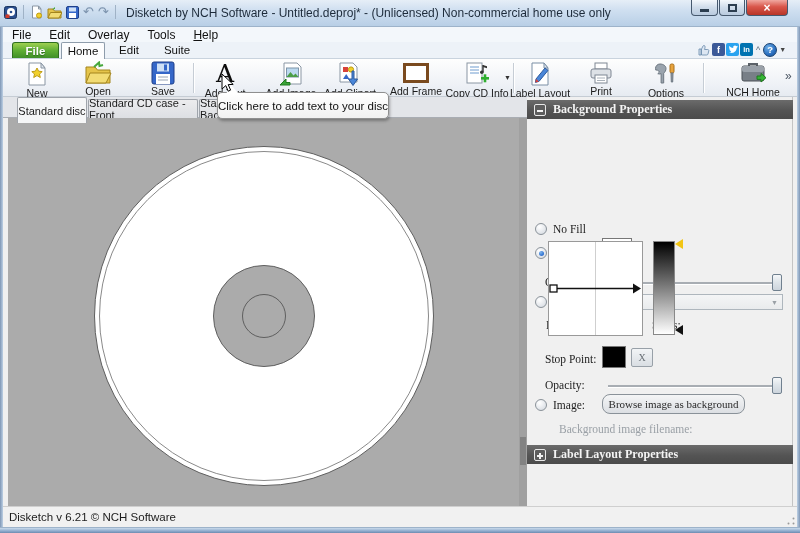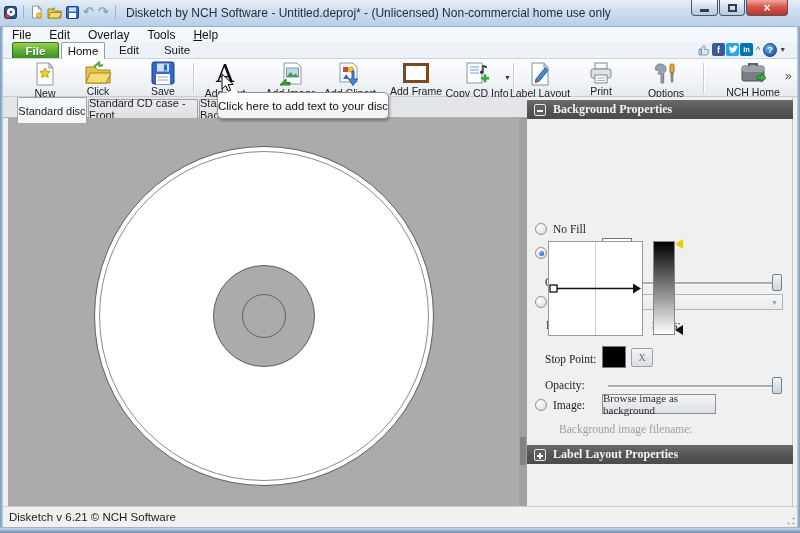--- a/index.html
+++ b/index.html
@@ -104,21 +104,21 @@
   .combo { position:absolute; height:16px; border:1px solid #aeb6bd; background:linear-gradient(#f4f5f6,#e9ebed);
     font-size:11px; color:#9aa0a6; display:flex; align-items:center; padding-left:5px; }
   .combo .arr { position:absolute; right:4px; top:4px; font-size:7px; color:#9aa0a6; }
 
   .dirbox { position:absolute; width:95px; height:95px; background:#fff; border:1px solid #999; }
   .stopsbar { position:absolute; width:22px; height:94px; border:1px solid #888; background:linear-gradient(#000,#fff); }
   .stop-mark { position:absolute; width:0; height:0; border-top:5px solid transparent; border-bottom:5px solid transparent; }
 
   .xbtn { position:absolute; width:22px; height:19px; border:1px solid #98a0a8; border-radius:2px;
     background:linear-gradient(#f2f4f6,#d9dee3); color:#6a7077; font-size:10px; display:flex; align-items:center; justify-content:center; }
-  .browse-btn { position:absolute; width:114px; height:20px; border:1px solid #8a9299; border-radius:0;
+  .browse-btn { position:absolute; width:143px; height:20px; border:1px solid #8a9299; border-radius:8px;
     background:linear-gradient(#f4f5f6,#dcdfe3); color:#2a2a2a; font-size:11px; display:flex; align-items:center; justify-content:center; }
 
   
   .statusbar { position:absolute; left:3px; top:506px; width:794px; height:21px; background:#f1f1f1; border-top:1px solid #cfcfcf;
     font-size:11.5px; color:#1c1c1c; display:flex; align-items:center; padding-left:6px; }
   .grip { position:absolute; right:2px; bottom:2px; color:#9a9a9a; font-size:9px; }
 
   
   .tooltip { position:absolute; left:217px; top:92px; width:172px; height:27px; z-index:50;
     background:linear-gradient(#ffffff,#f1f1f1); border:1px solid #8f8f8f; border-radius:5px;
@@ -198,39 +198,39 @@
           <path d="M10.5.8c-.4.3-.8.4-1.2.5C9 .9 8.5.6 8 .6 7 .6 6.2 1.4 6.2 2.4c0 .2 0 .3.1.5C4.7 2.8 3.3 2 2.4.9c-.2.3-.3.6-.3 1 0 .7.3 1.2.8 1.6-.3 0-.6-.1-.8-.2 0 .9.6 1.6 1.4 1.8-.2.1-.5.1-.8 0 .2.7.9 1.2 1.6 1.3-.6.5-1.4.8-2.3.7.8.5 1.7.8 2.7.8 3.2 0 5-2.7 5-5.1.4-.2.7-.5.8-.8z" fill="#fff"></path>
         </svg>
       </div>
     <div class="sq" style="background:#0073b1; font-size:7.5px">in</div>
     <span class="caret">^</span>
     <div class="helpbtn">?</div>
     <span class="dropdn">▼</span>
   </div>
 
   <div class="toolbar">
-    <div class="tbtn" style="left:16px; width:52px">
+    <div class="tbtn" style="left:8px; width:52px">
       <div class="ico">
           <svg width="24" height="26">
             <path d="M4 2h12l4 5v17H4z" fill="#fff" stroke="#8a96a3"></path>
             <path d="M16 2l4 5h-4z" fill="#e2e8ee" stroke="#8a96a3"></path>
             <path d="M12 7l1.6 3.2 3.6.4-2.7 2.4.8 3.5-3.3-1.9-3.3 1.9.8-3.5-2.7-2.4 3.6-.4z" fill="#f2d12c" stroke="#bf9c12"></path>
           </svg>
         </div>
       <div class="lbl">New</div>
     </div>
     <div class="tbtn" style="left:69px; width:52px">
       <div class="ico">
           <svg width="28" height="24">
             <path d="M2 6h9l2.5 3H26v13H2z" fill="#e5c44a" stroke="#a4851d"></path>
             <path d="M2 22l4-10h21l-5 10z" fill="#f2dc74" stroke="#a4851d"></path>
             <path d="M10 6 L15 1.5 L15.5 5 L19 4" fill="none" stroke="#47a83c" stroke-width="2"></path>
           </svg>
         </div>
-      <div class="lbl">Click</div>
+      <div class="lbl">Open</div>
     </div>
     <div class="tbtn" style="left:134px; width:52px">
       <div class="ico">
           <svg width="24" height="24">
             <rect x="1" y="1" width="22" height="22" rx="2" fill="#3567c8" stroke="#1e3f8a"></rect>
             <rect x="6" y="2.5" width="12" height="8" fill="#cfe0f5"></rect>
             <rect x="13" y="3.5" width="3" height="6" fill="#3567c8"></rect>
             <rect x="5" y="13" width="14" height="10" fill="#fff"></rect>
             <line x1="7" y1="16" x2="17" y2="16" stroke="#9aa6b5"></line>
             <line x1="7" y1="19" x2="17" y2="19" stroke="#9aa6b5"></line>

